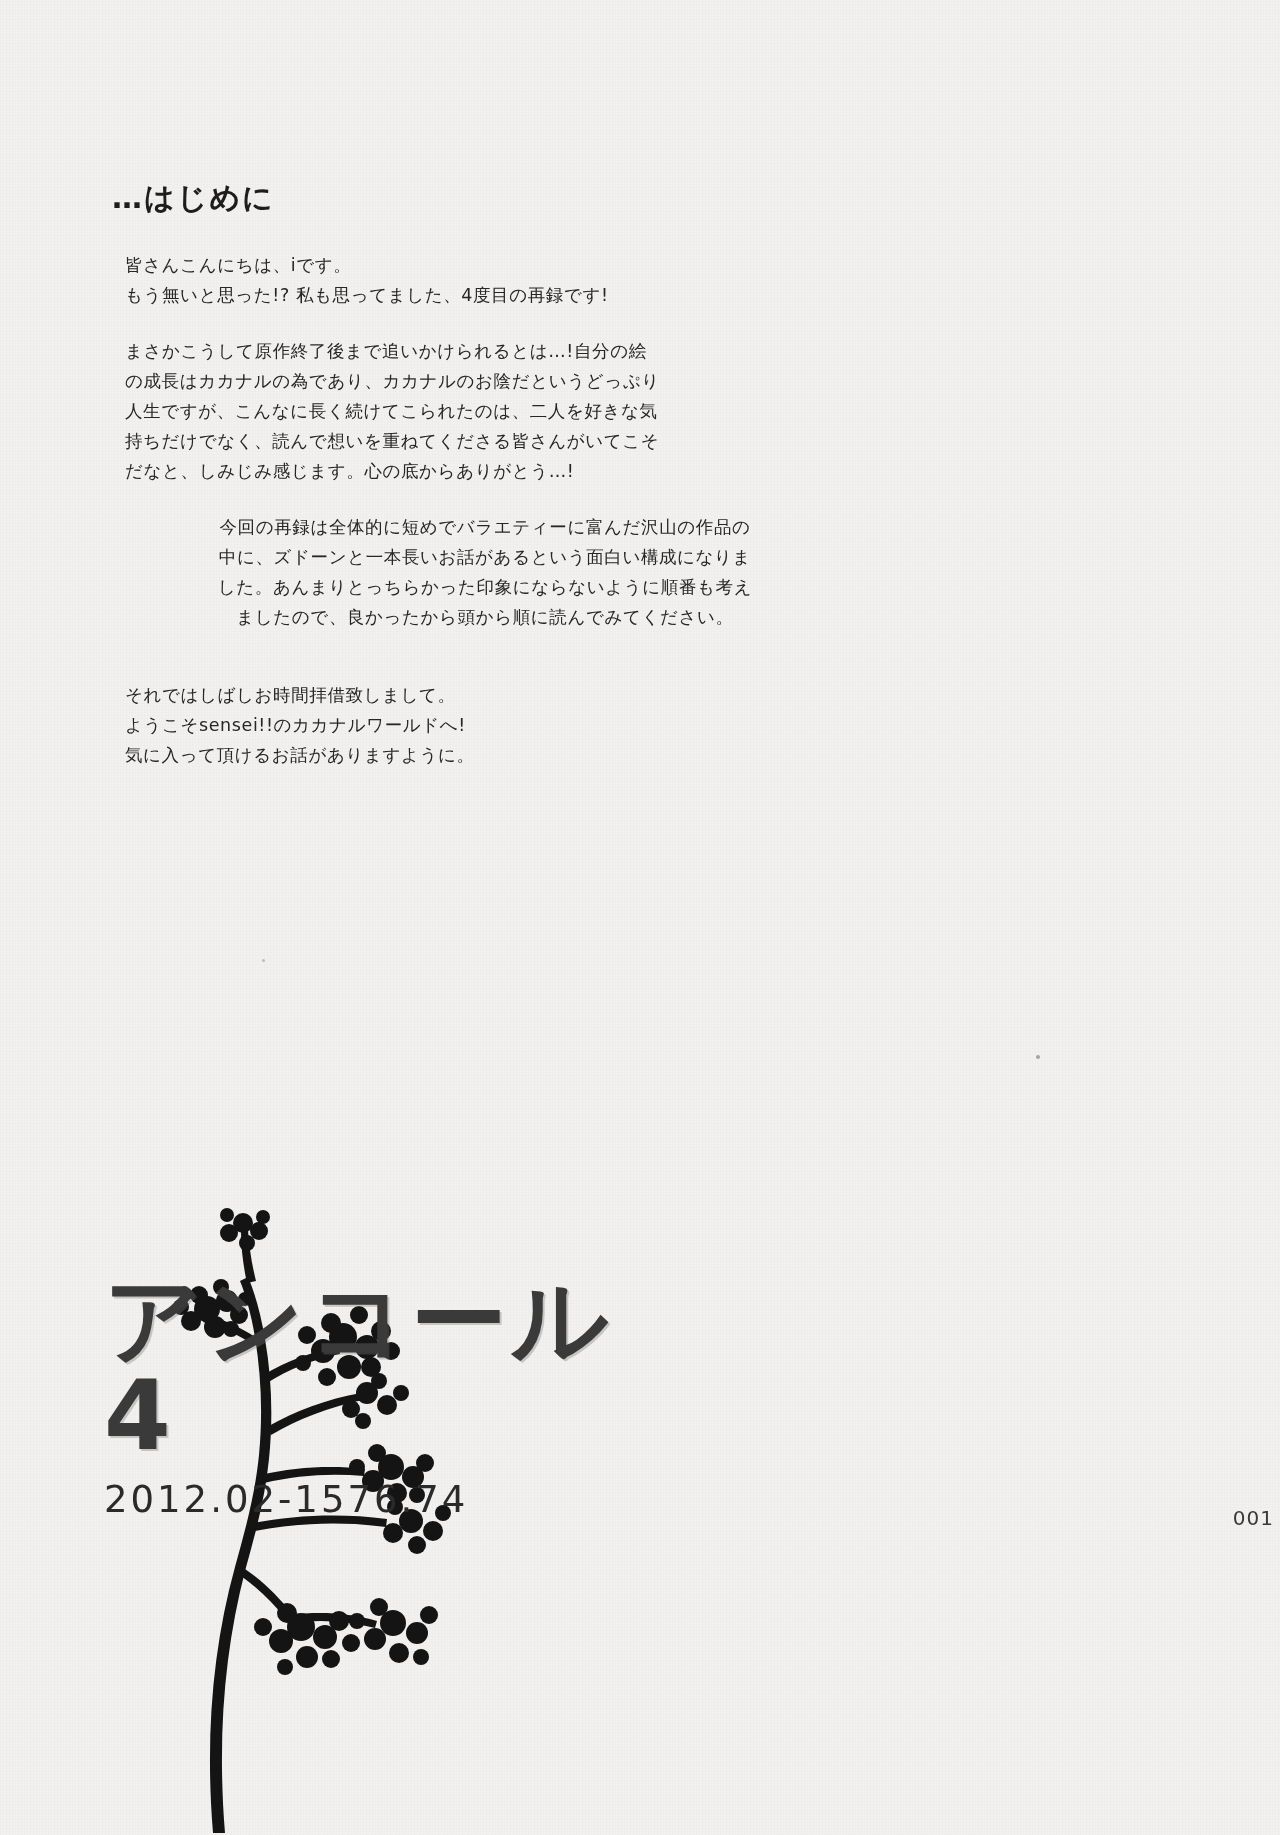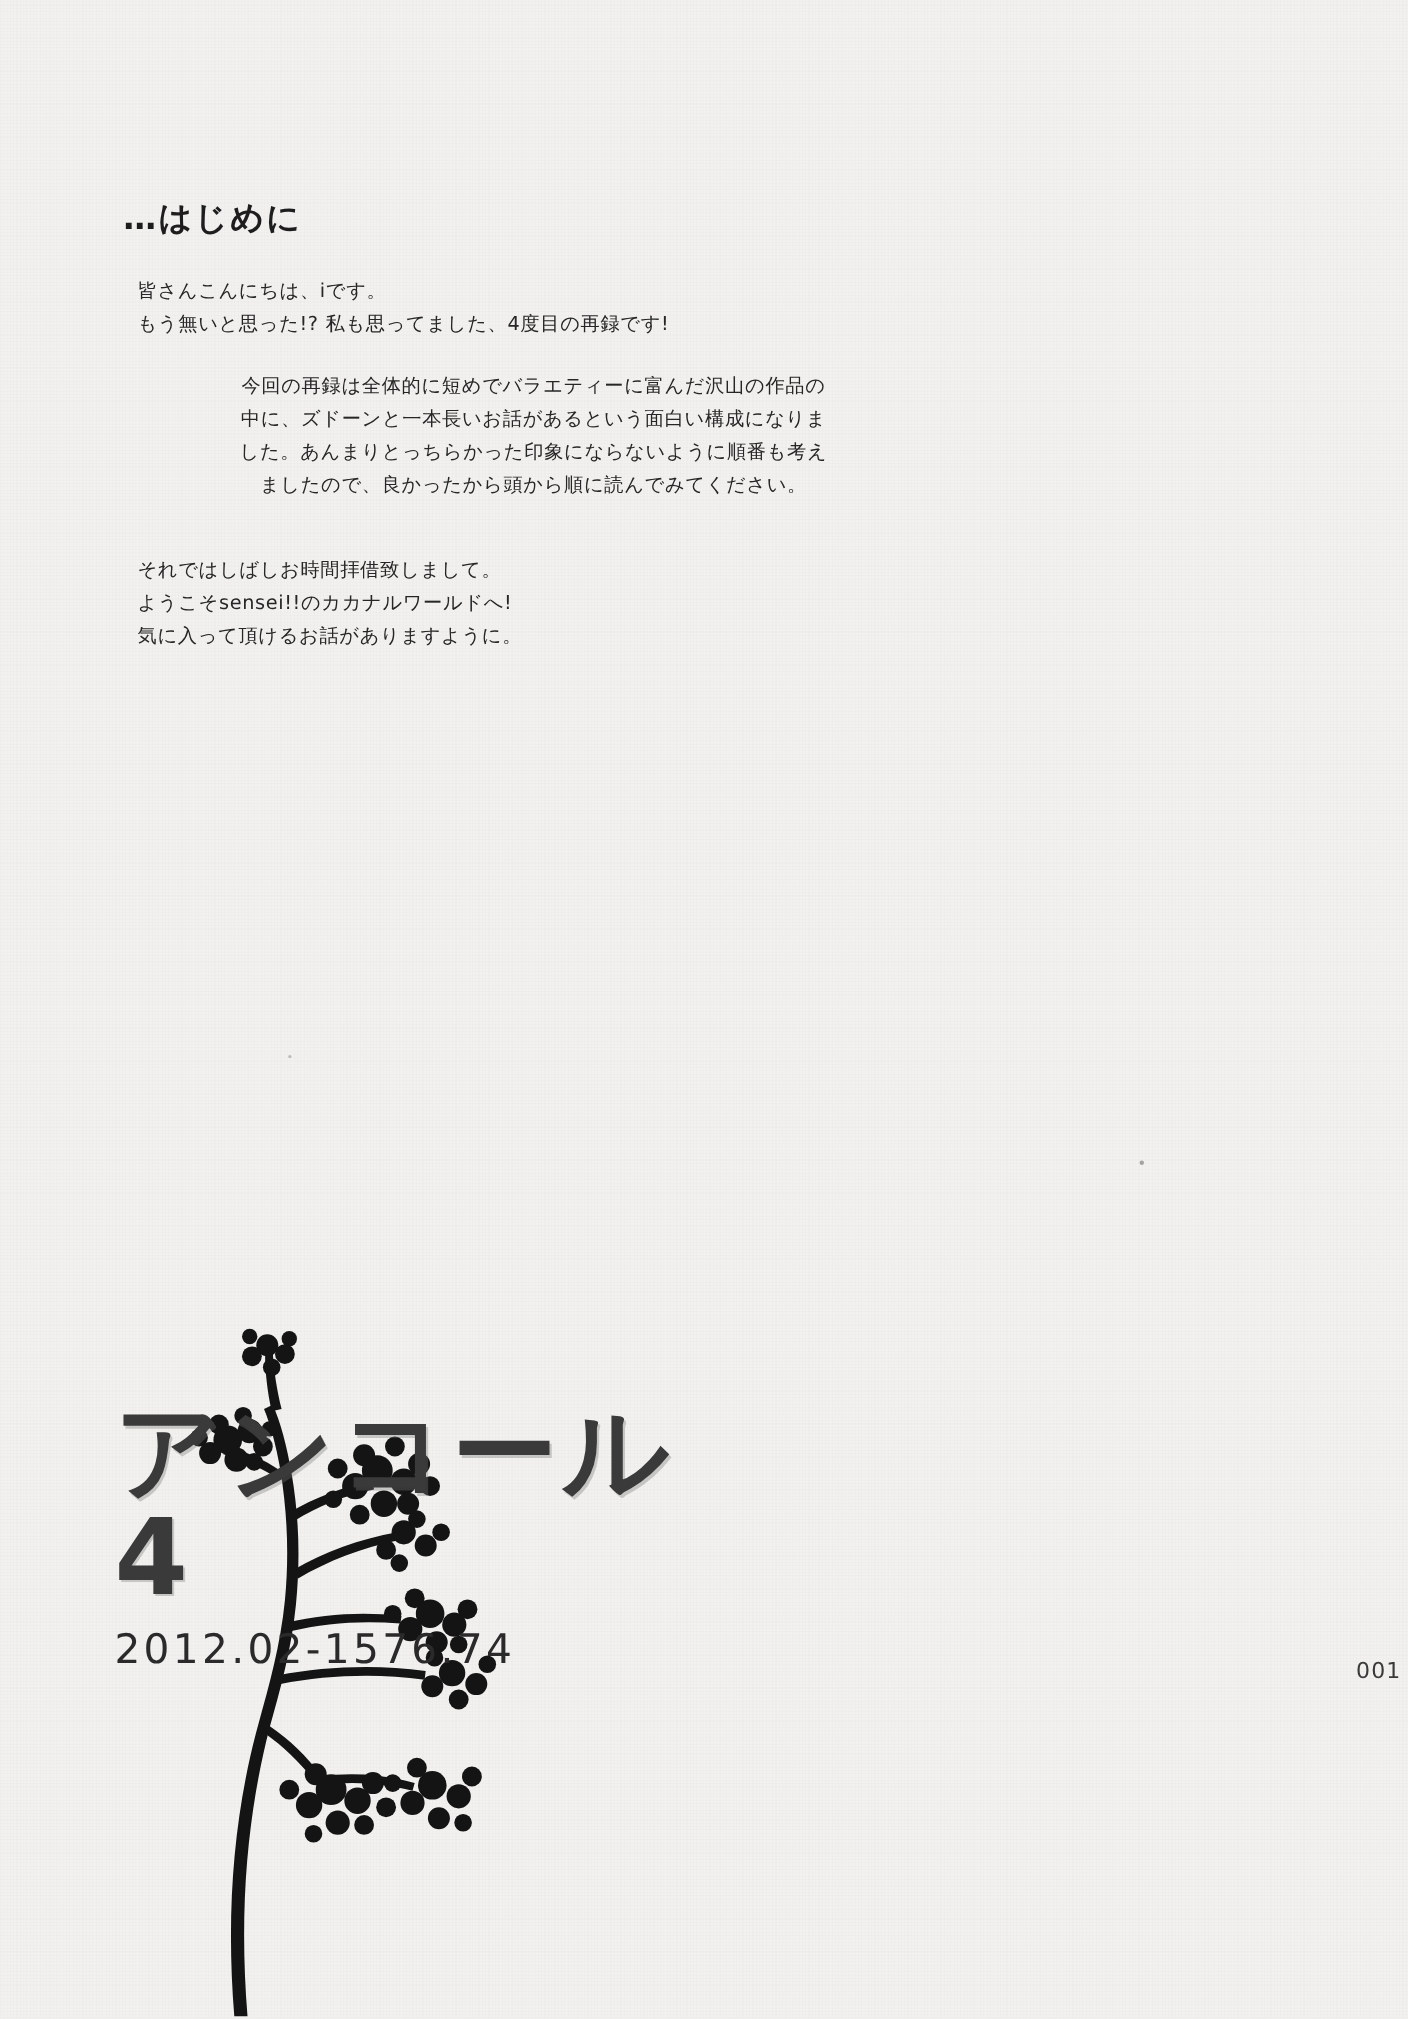--- a/index.html
+++ b/index.html
@@ -116,20 +116,25 @@
 <div class="page">
 
   <div class="speck" style="left:1036px; top:1055px;"></div>
   <div class="speck" style="left:262px; top:959px; width:3px; height:3px; opacity:0.5;"></div>
 
   <h1 class="heading">…はじめに</h1>
 
   <div class="body-text">
     <p class="para">皆さんこんにちは、iです。
 もう無いと思った!? 私も思ってました、4度目の再録です!</p>
+    <p class="para">まさかこうして原作終了後まで追いかけられるとは…!自分の絵
+の成長はカカナルの為であり、カカナルのお陰だというどっぷり
+人生ですが、こんなに長く続けてこられたのは、二人を好きな気
+持ちだけでなく、読んで想いを重ねてくださる皆さんがいてこそ
+だなと、しみじみ感じます。心の底からありがとう…!</p>
     <p class="para gap-large">今回の再録は全体的に短めでバラエティーに富んだ沢山の作品の
 中に、ズドーンと一本長いお話があるという面白い構成になりま
 した。あんまりとっちらかった印象にならないように順番も考え
 ましたので、良かったから頭から順に読んでみてください。</p>
     <p class="para">それではしばしお時間拝借致しまして。
 ようこそsensei!!のカカナルワールドへ!
 気に入って頂けるお話がありますように。</p>
   </div>
 
   <svg class="flower-art" viewBox="0 0 440 760" aria-hidden="true">

